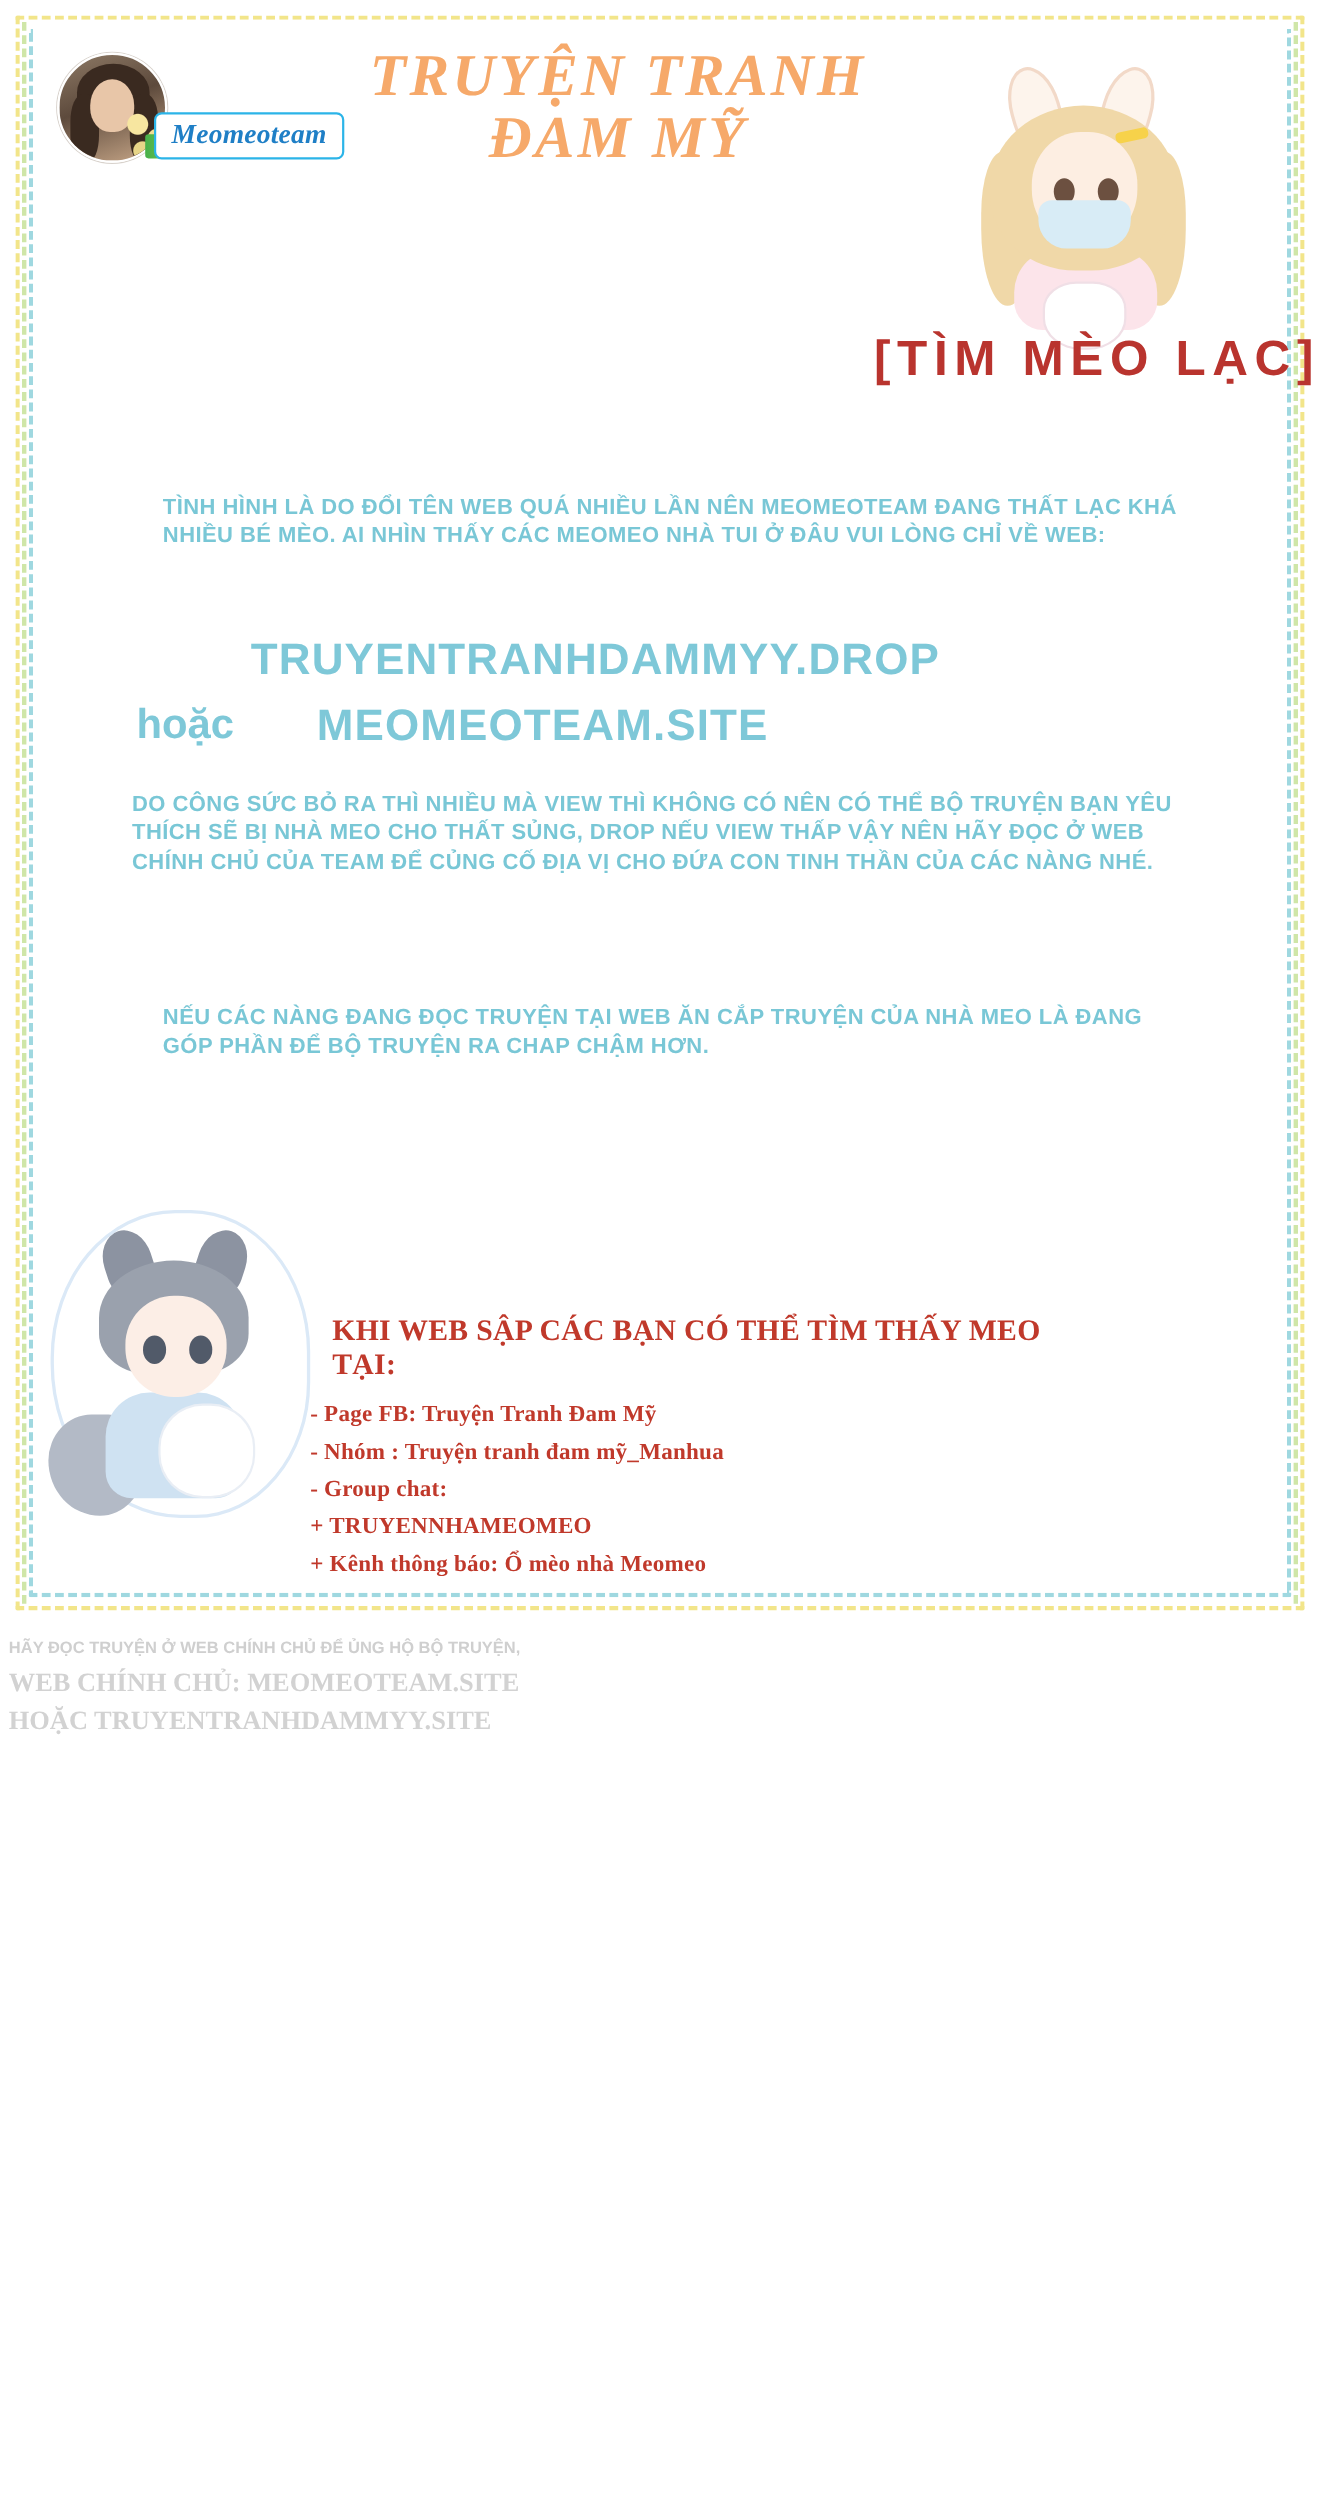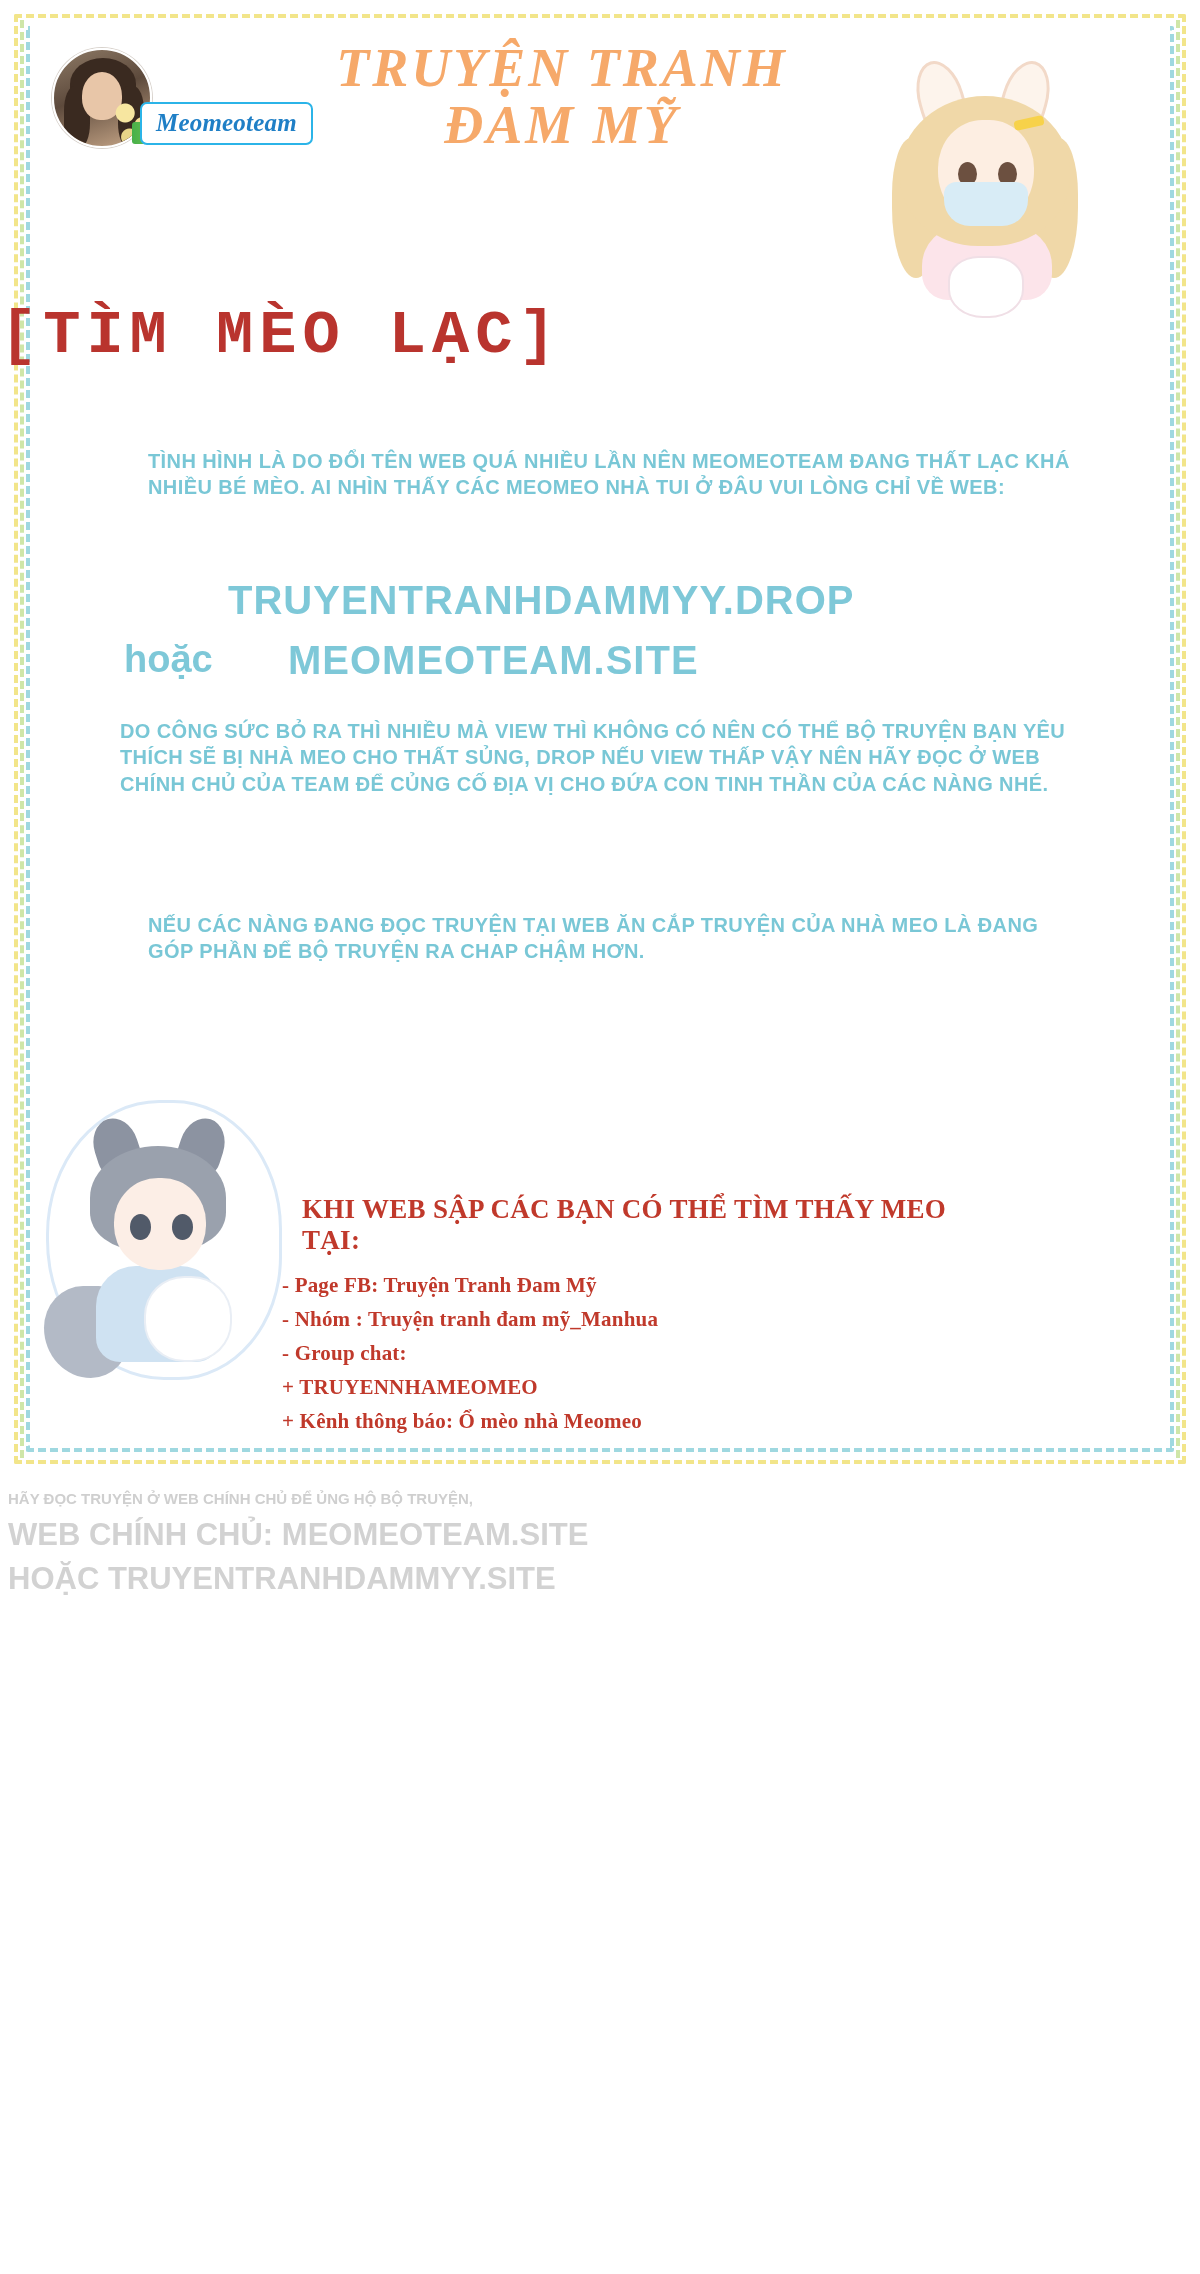--- a/index.html
+++ b/index.html
@@ -239,25 +239,25 @@
     border-radius: 4px;
     transform: rotate(-12deg);
   }
 
   
   .red-title {
     position: absolute;
     left: 0;
     top: 300px;
     width: 1200px;
-    text-align: left;
+    text-align: right;
     color: #b9342e;
-    font-family: Liberation Mono, monospace;
-    font-weight: bold;
-    font-size: 62px;
+    font-family: Liberation Sans, sans-serif;
+    font-weight: bold;
+    font-size: 45px;
     letter-spacing: 6px;
   }
 
   
   .para {
     position: absolute;
     color: #79c7d6;
     font-family: "Liberation Sans", sans-serif;
     font-weight: bold;
     font-size: 20px;
@@ -414,23 +414,23 @@
   .footer-small {
     color: #cfcfcf;
     font-family: "Liberation Sans", sans-serif;
     font-weight: bold;
     font-size: 15px;
     line-height: 1.45;
     text-transform: uppercase;
   }
   .footer-big {
     color: #d2d2d2;
-    font-family: Liberation Sans, sans-serif;
-    font-weight: bold;
-    font-size: 31px;
+    font-family: Liberation Serif, serif;
+    font-weight: bold;
+    font-size: 24px;
     line-height: 1.22;
     text-transform: uppercase;
     margin-top: 6px;
   }
 </style>
 </head>
 <body>
 
 <div class="page">
 

